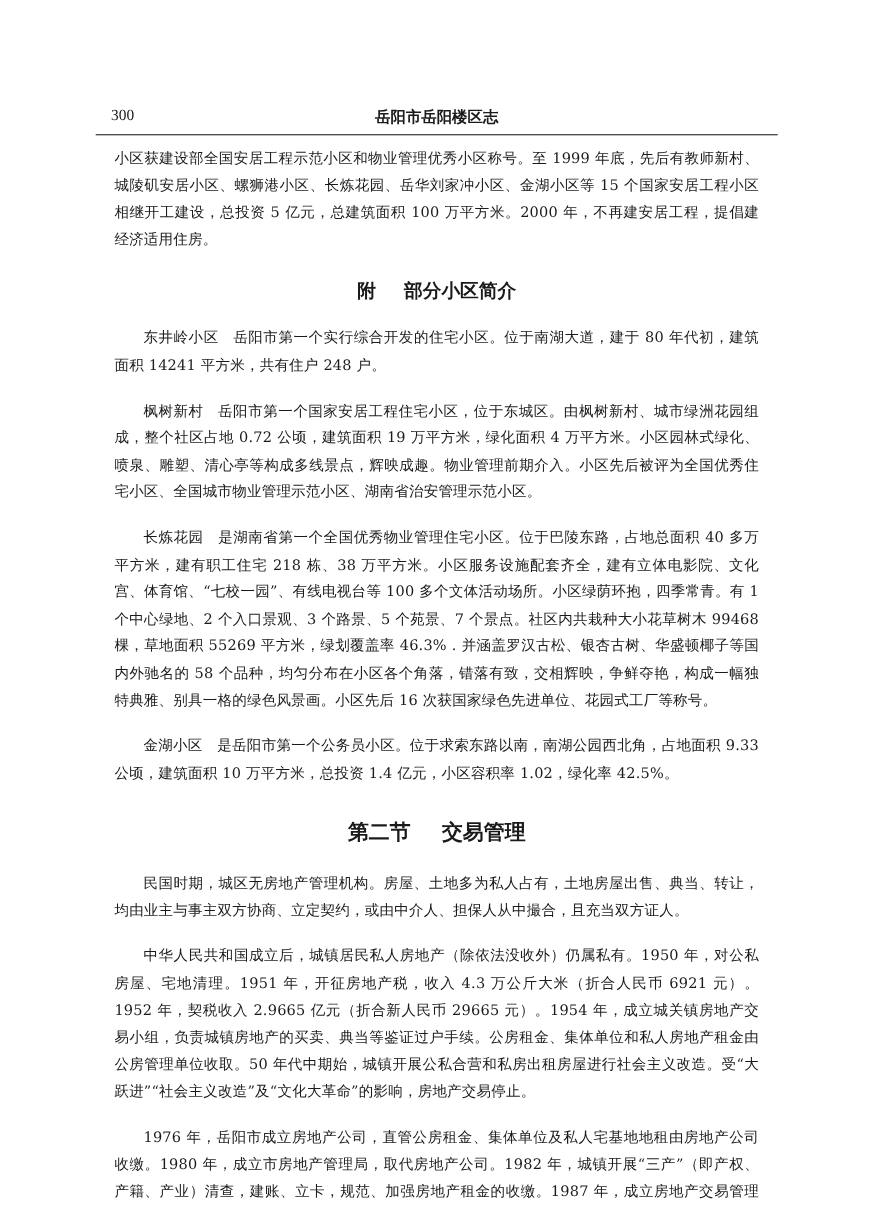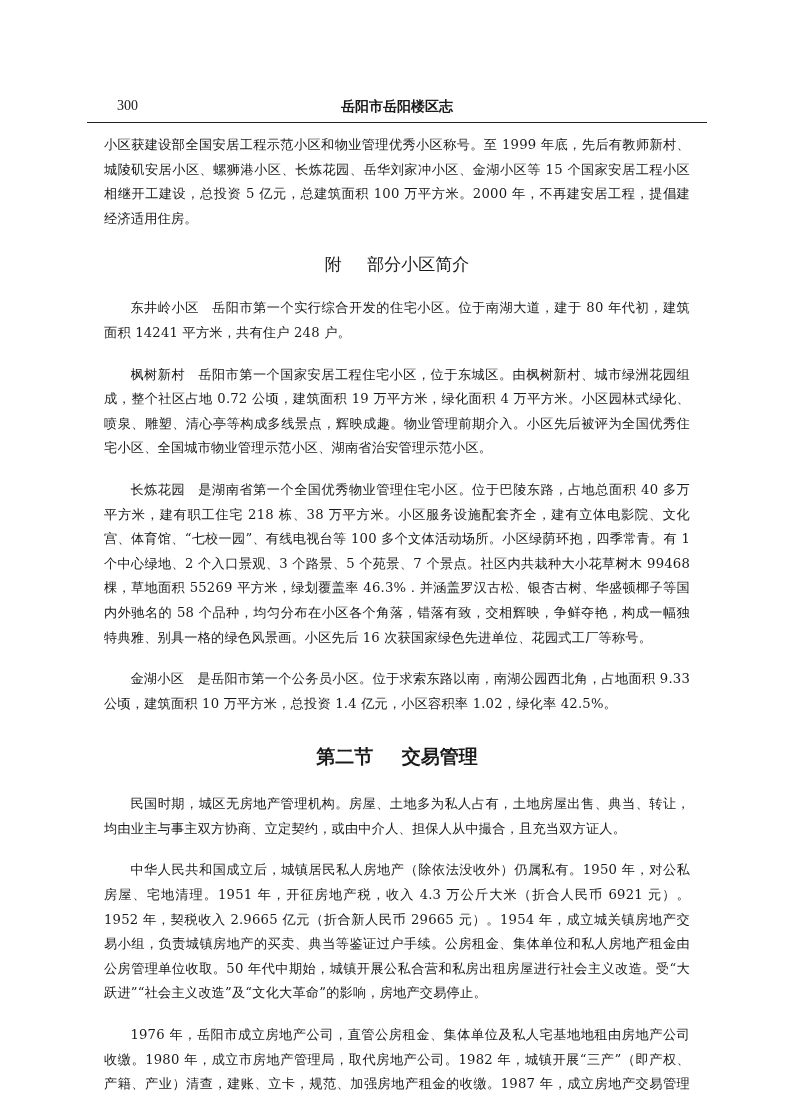--- a/index.html
+++ b/index.html
@@ -1,24 +1,24 @@
 <!DOCTYPE html>
 <html><head>
   <meta charset="utf-8">
   <style>
     html, body { margin: 0; padding: 0; background: #ffffff; }
     body { width: 805px; height: 1099px; position: relative; overflow: hidden; color: #1a1a1a; font-family: "DejaVu Serif", "Liberation Serif", serif; }
     .page { position: absolute; left: 87px; top: 98px; width: 620px; }
     .running-head { position: relative; height: 24px; border-bottom: 1.5px solid #222; }
-    .page-number { position: absolute; left: 30px; top: 0; font-size: 14px; font-family: "Liberation Serif", serif; }
+    .page-number { position: absolute; left: 14px; top: 0; font-size: 14px; font-family: "Liberation Serif", serif; }
     .book-title { position: absolute; left: 0; right: 0; text-align: center; top: 0; font-size: 14px; font-weight: bold; font-family: "DejaVu Sans", sans-serif; }
     .para { font-size: 13.2px; line-height: 24.6px; margin: 17px; text-align: justify; letter-spacing: 0.2px; }
     .para.indent { text-indent: 2em; }
     .lead { font-weight: normal; font-family: "DejaVu Sans", sans-serif; margin-right: 1em; }
-    .appendix-title { text-align: center; font-size: 17px; font-weight: normal; font-family: "DejaVu Sans", sans-serif; margin: 22px 0 20px 0; }
+    .appendix-title { text-align: center; font-size: 17px; font-weight: bold; font-family: "DejaVu Sans", sans-serif; margin: 22px 0 20px 0; }
     .section-title { text-align: center; font-size: 19px; font-weight: bold; font-family: "DejaVu Sans", sans-serif; margin: 28px 0 22px 0; }
     .gap { display: inline-block; width: 1.5em; }
     .first-block { margin-top: 10px; }
   </style>
 </head>
 <body>
 
 <div class="page">
   <div class="running-head">
     <span class="page-number">300</span>

